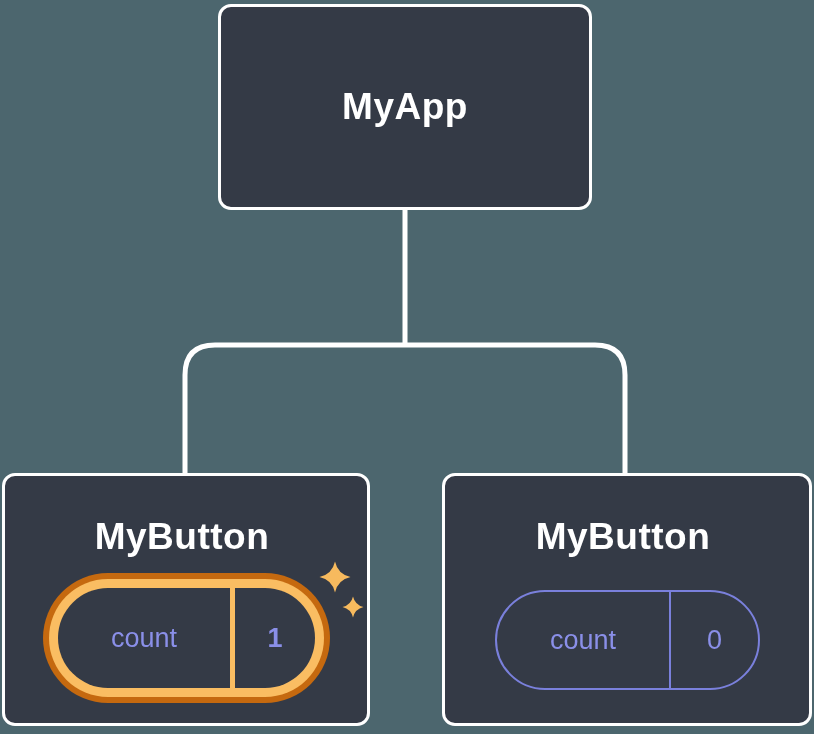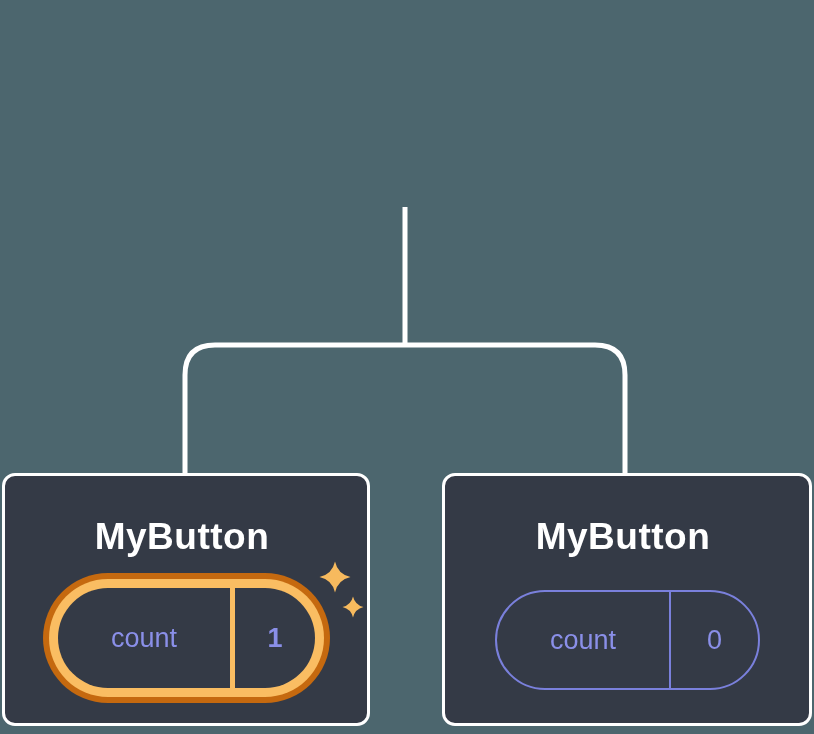--- a/index.html
+++ b/index.html
@@ -81,20 +81,23 @@
 </head>
 <body>
 
 <div class="stage">
 
   <svg class="connectors" width="814" height="734" viewBox="0 0 814 734" aria-hidden="true">
     <path d="M405 207 V347" fill="none" stroke="var(--connector,#fff)" stroke-width="5"></path>
     <path d="M185 475 V375 Q185 345 215 345 H595 Q625 345 625 375 V475" fill="none" stroke="var(--connector,#fff)" stroke-width="5"></path>
   </svg>
 
+  <div class="node root-node">
+    <span class="node-label">MyApp</span>
+  </div>
 
   <div class="node child-node child-left">
     <span class="node-label">MyButton</span>
     <div class="hl-outer">
       <div class="hl-gold">
         <div class="hl-dark">
           <div class="cell cell-name">count</div>
           <div class="divider"></div>
           <div class="cell cell-value bold">1</div>
         </div>

